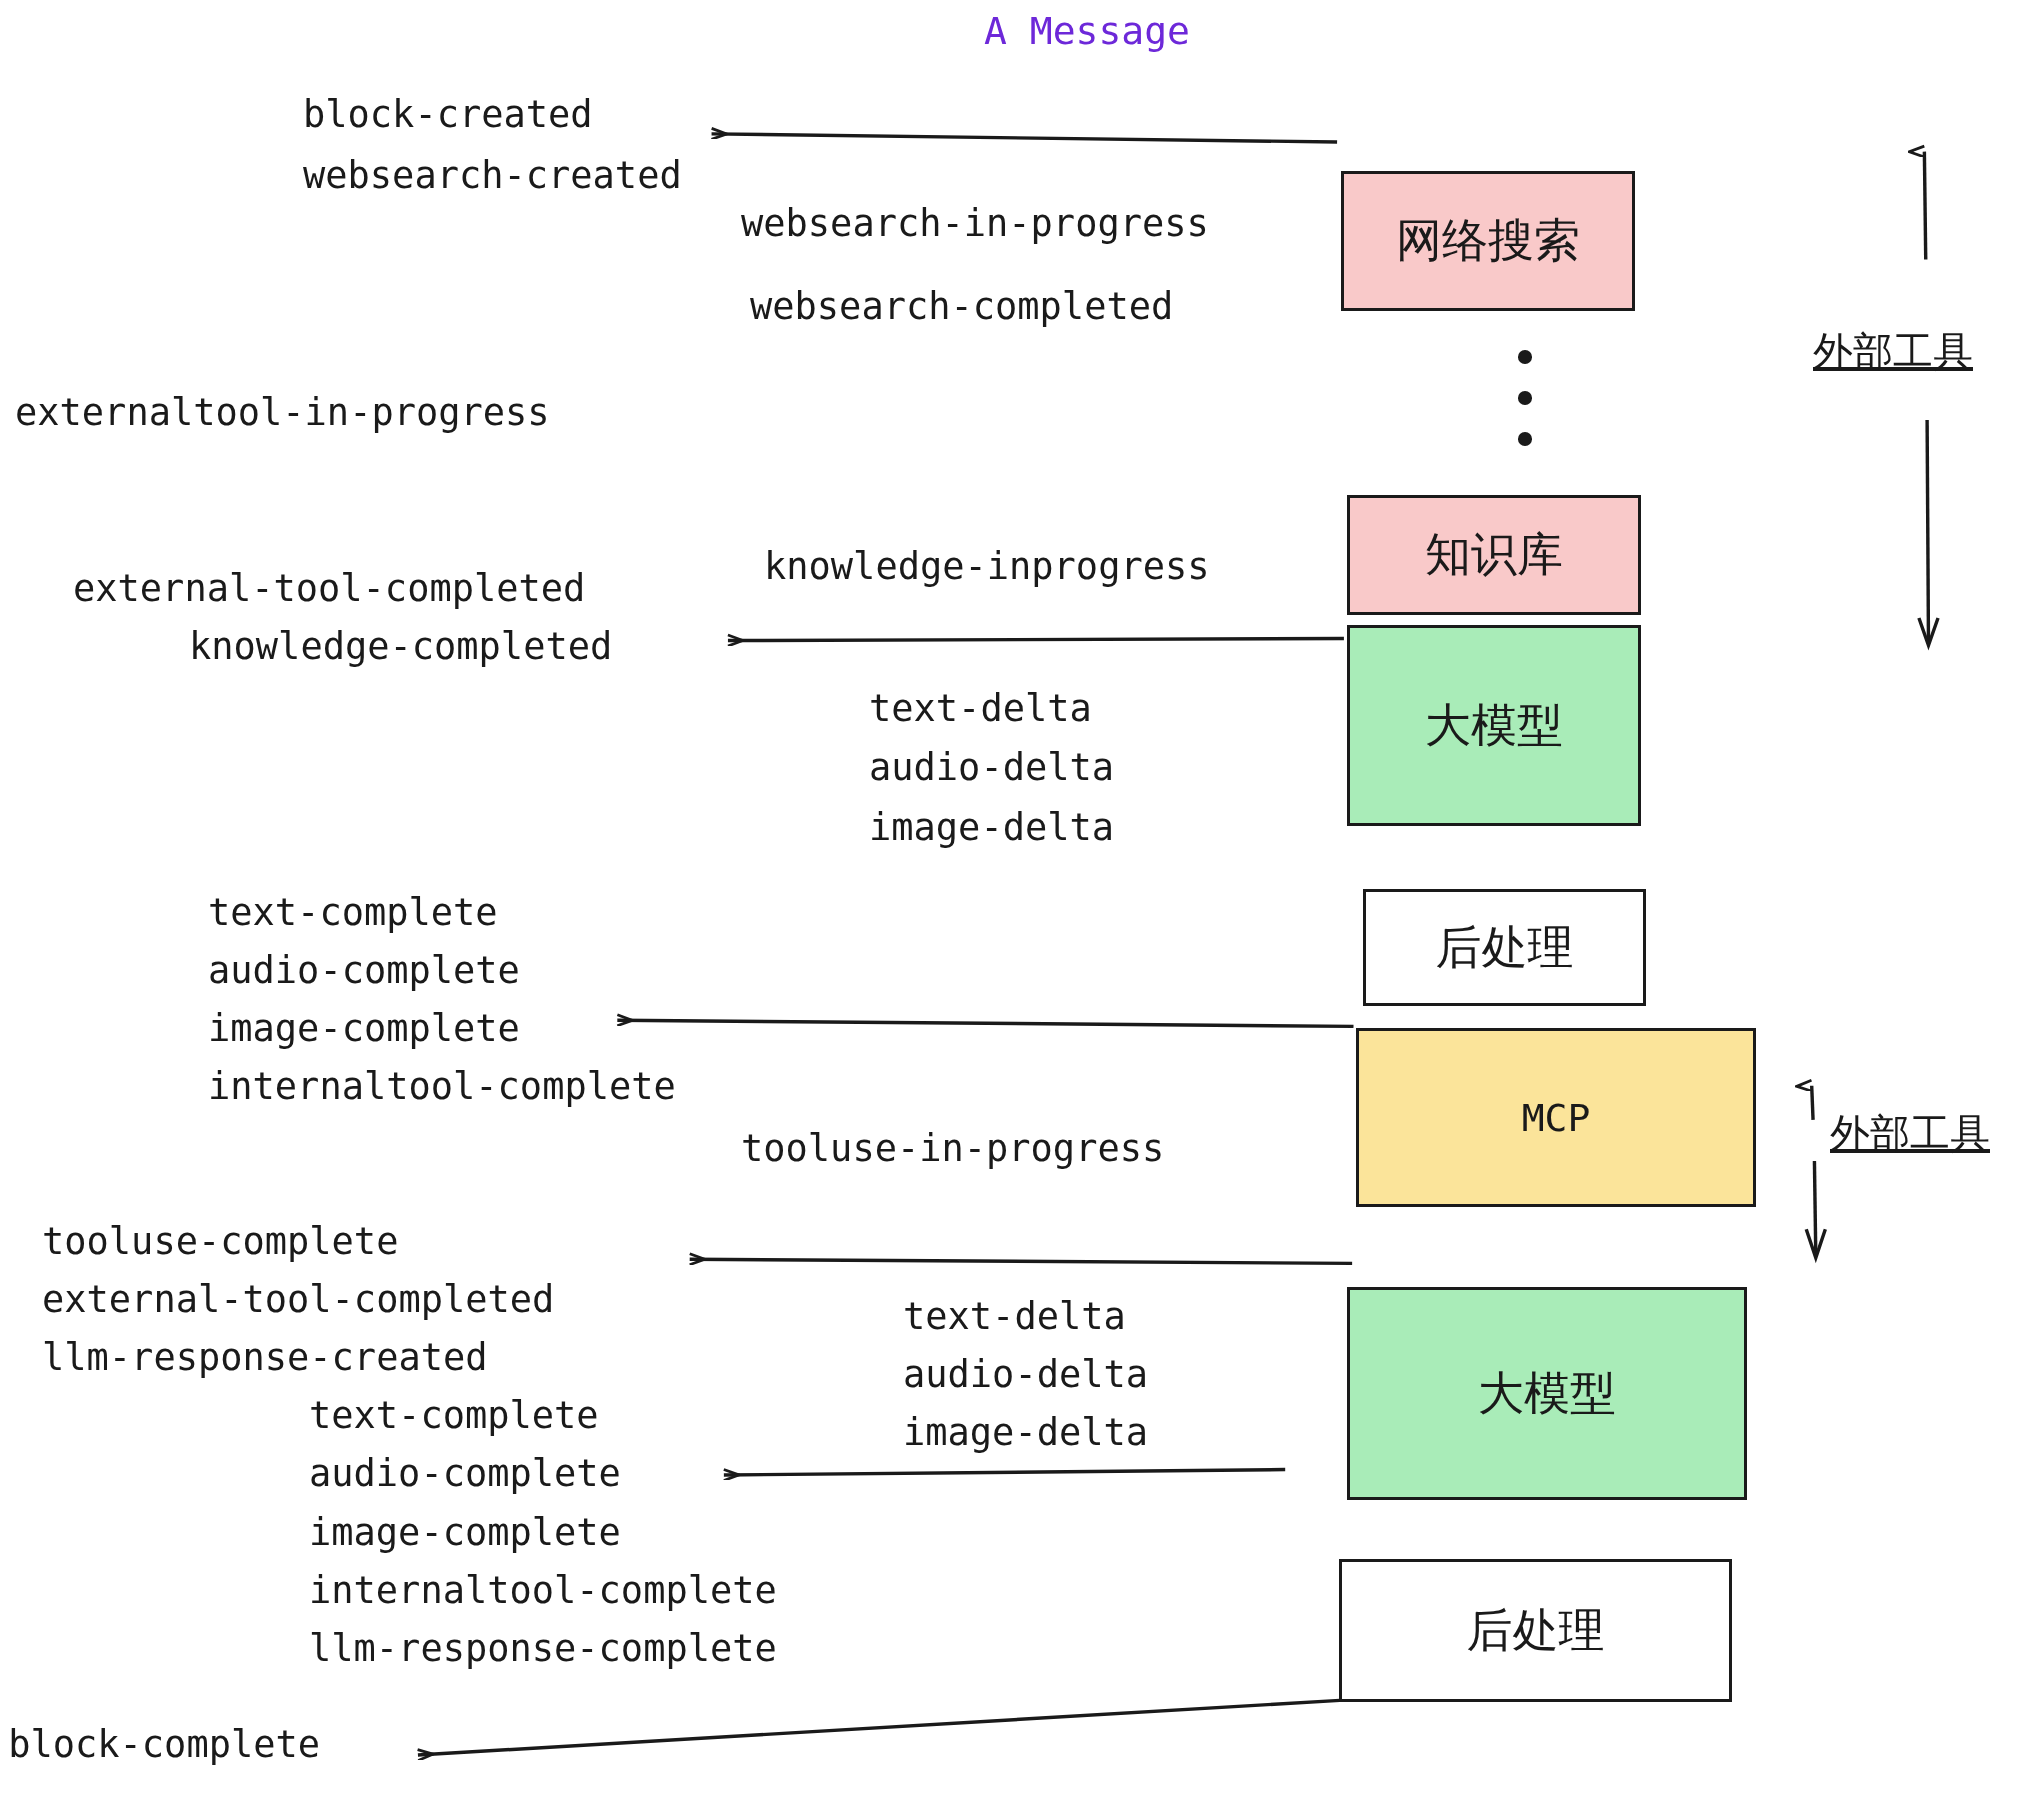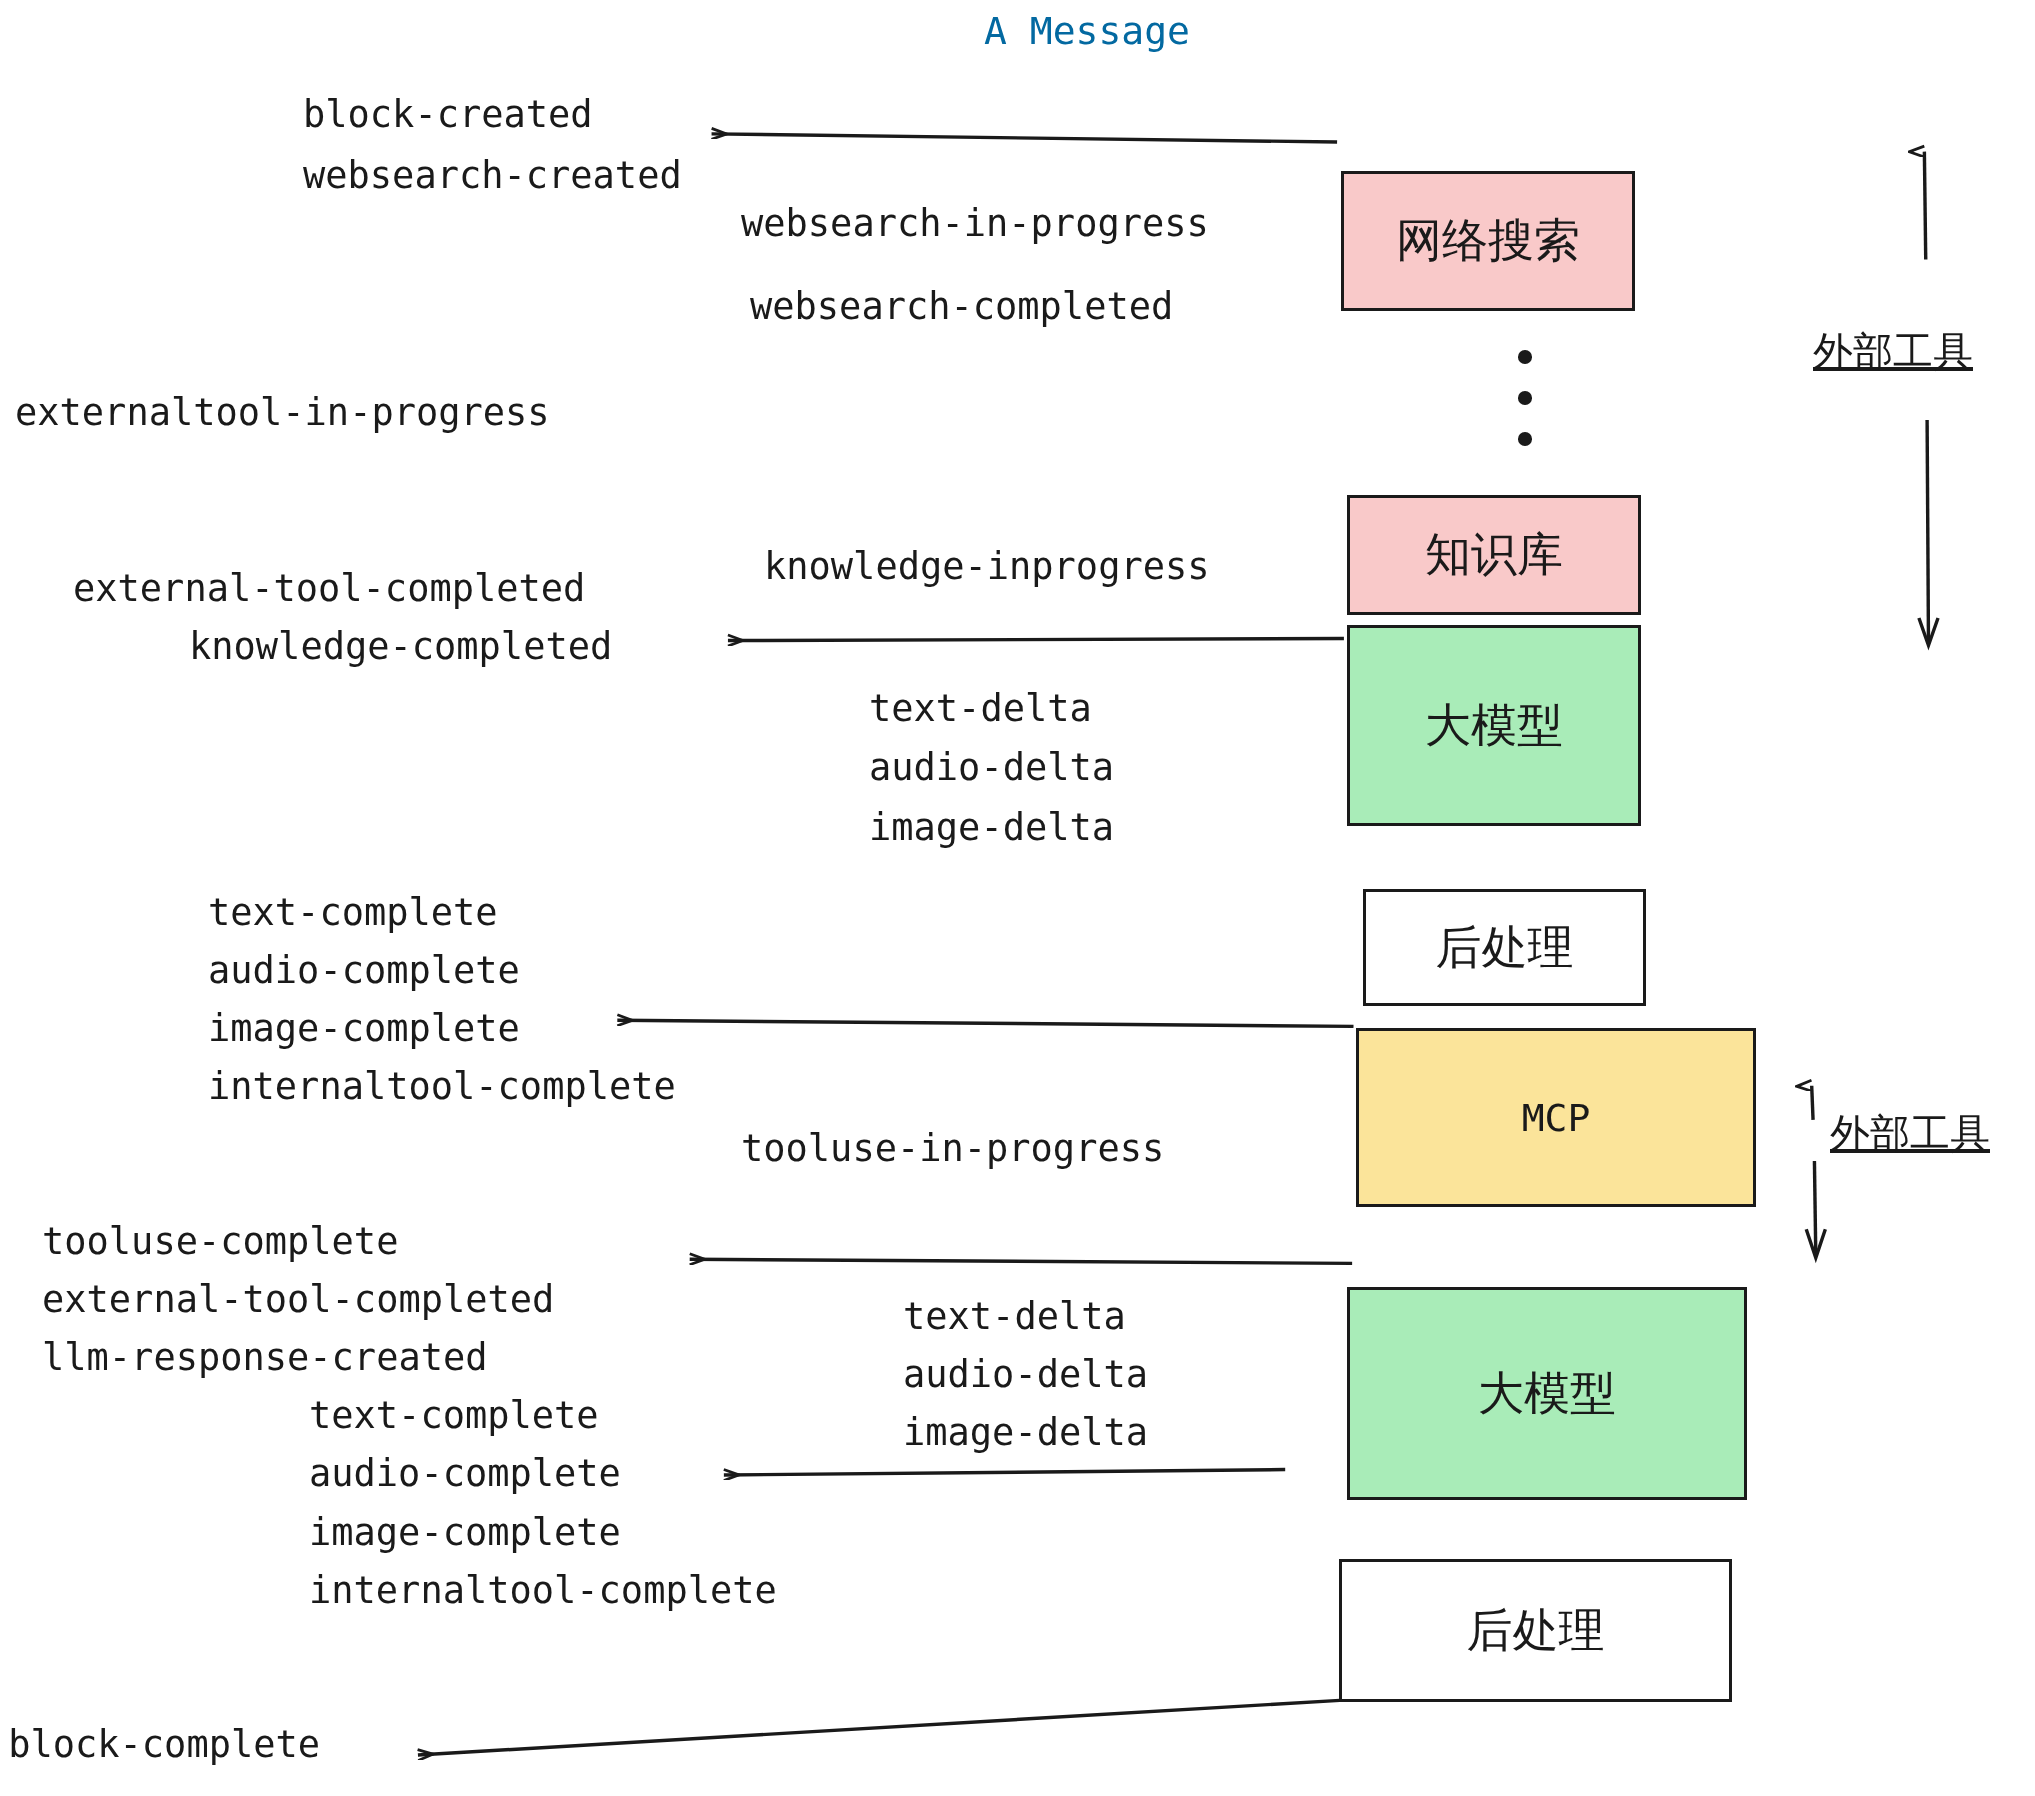--- a/index.html
+++ b/index.html
@@ -20,21 +20,21 @@
     white-space: nowrap;
     color: #1a1a1a;
     font-family: "DejaVu Sans Mono", monospace;
     font-size: 37px;
     line-height: 1;
     letter-spacing: 0px;
   }
   .title {
     position: absolute;
     white-space: nowrap;
-    color: #0369a1;
+    color: #6d28d9;
     font-family: "DejaVu Sans Mono", monospace;
     font-size: 38px;
     line-height: 1;
   }
   .cjk {
     position: absolute;
     white-space: nowrap;
     color: #1a1a1a;
     font-family: "DejaVu Sans", sans-serif;
     font-size: 40px;
@@ -131,20 +131,21 @@
   <div class="lbl" style="left:208px;  top:952px;">audio-complete</div>
   <div class="lbl" style="left:208px;  top:1010px;">image-complete</div>
   <div class="lbl" style="left:208px;  top:1068px;">internaltool-complete</div>
   <div class="lbl" style="left:42px;   top:1223px;">tooluse-complete</div>
   <div class="lbl" style="left:42px;   top:1281px;">external-tool-completed</div>
   <div class="lbl" style="left:42px;   top:1339px;">llm-response-created</div>
   <div class="lbl" style="left:309px;  top:1397px;">text-complete</div>
   <div class="lbl" style="left:309px;  top:1455px;">audio-complete</div>
   <div class="lbl" style="left:309px;  top:1514px;">image-complete</div>
   <div class="lbl" style="left:309px;  top:1572px;">internaltool-complete</div>
+  <div class="lbl" style="left:309px;  top:1630px;">llm-response-complete</div>
   <div class="lbl" style="left:8.2px;   top:1726px;">block-complete</div>
 
   <div class="lbl" style="left:741px; top:205px;">websearch-in-progress</div>
   <div class="lbl" style="left:750px; top:288px;">websearch-completed</div>
   <div class="lbl" style="left:764px; top:548px;">knowledge-inprogress</div>
   <div class="lbl" style="left:869px; top:690px;">text-delta</div>
   <div class="lbl" style="left:869px; top:749px;">audio-delta</div>
   <div class="lbl" style="left:869px; top:809px;">image-delta</div>
   <div class="lbl" style="left:741px; top:1130px;">tooluse-in-progress</div>
   <div class="lbl" style="left:903px; top:1298px;">text-delta</div>

